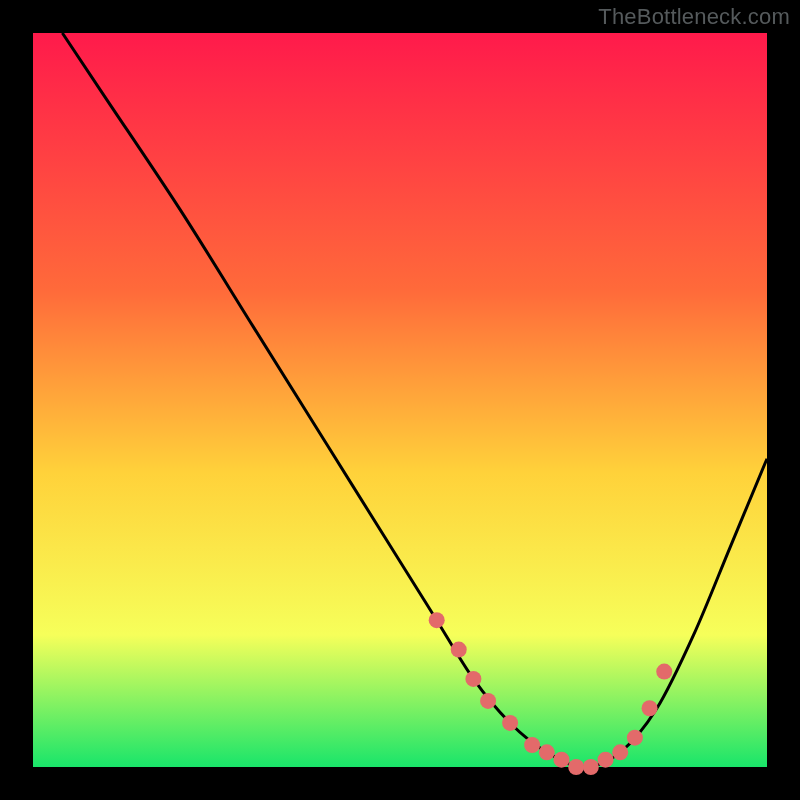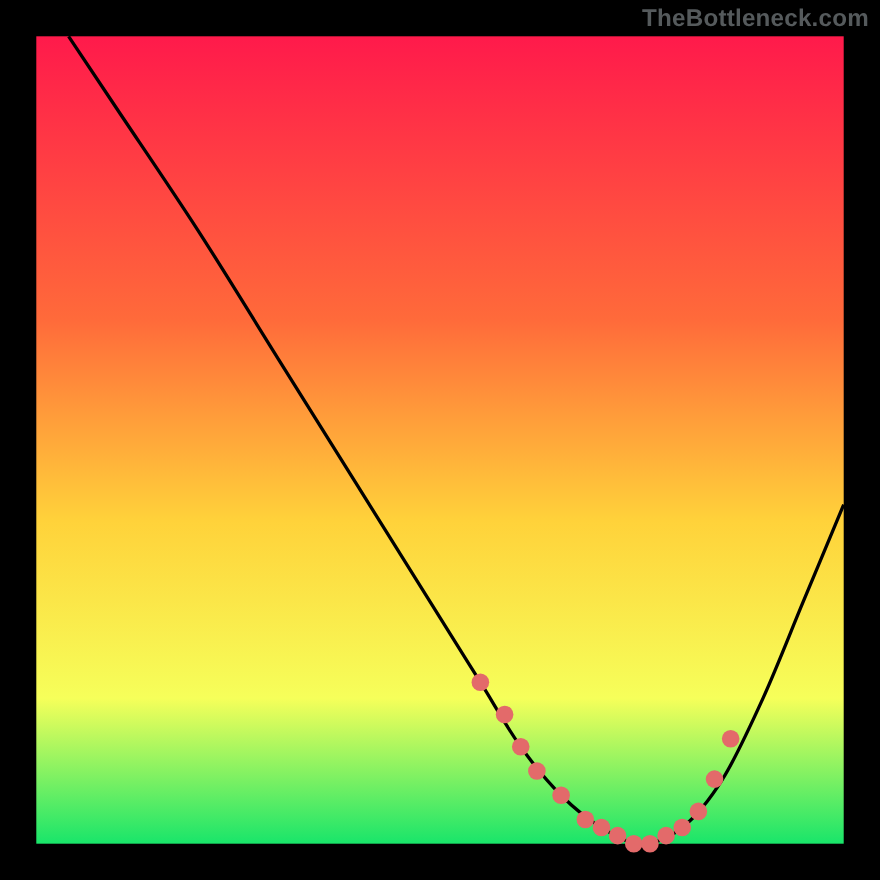--- a/index.html
+++ b/index.html
@@ -20,21 +20,21 @@
     position: absolute;
     left: 0;
     top: 0;
   }
   .watermark {
     position: absolute;
     top: 4px;
     right: 10px;
     font-family: Arial, Helvetica, sans-serif;
     font-size: 22px;
-    font-weight: bold;
+    font-weight: normal;
     color: #555a5c;
     letter-spacing: 0.2px;
     user-select: none;
   }
 </style>
 </head>
 <body>
 
 <div class="stage">
   <svg width="800" height="800" viewBox="0 0 800 800">

